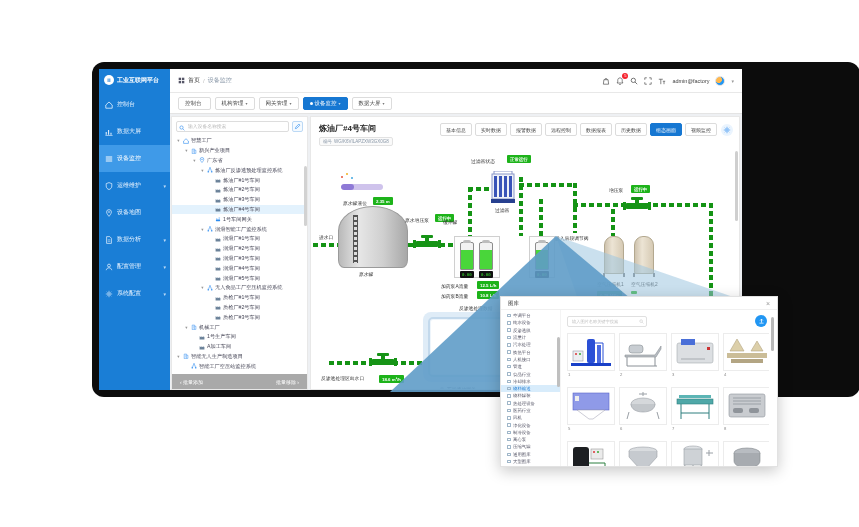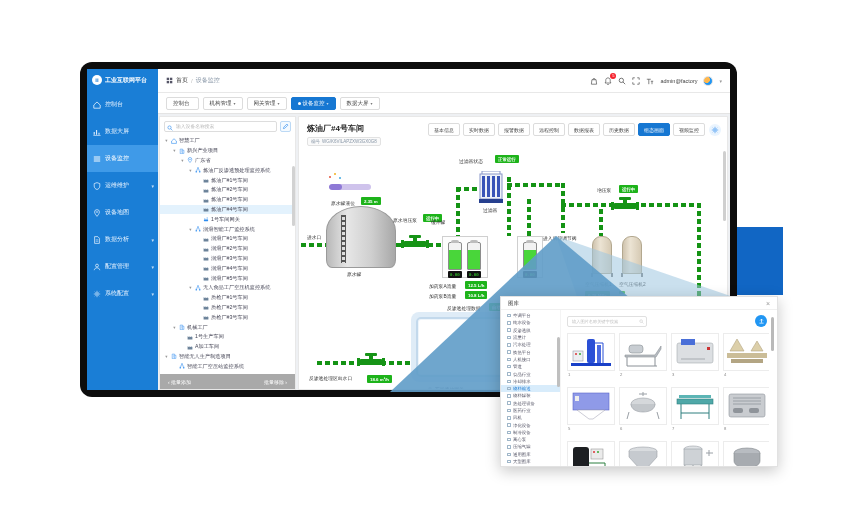--- a/index.html
+++ b/index.html
@@ -1,20 +1,20 @@
 <!DOCTYPE html>
 <html><head>
 <meta charset="utf-8">
 <style>
   * { margin:0; padding:0; box-sizing:border-box; }
   html,body { width:859px; height:527px; background:#fff; font-family:"Liberation Sans",sans-serif; overflow:hidden; }
   #stage { position:relative; width:859px; height:527px; background:#fff; }
 
   
-  #bezel { position:absolute; left:80px; top:62px; width:657px; height:335px; background:#0c0c0c; border-radius:12px; z-index:1; }
+  #bezel { position:absolute; left:92px; top:62px; width:768px; height:335px; background:#0c0c0c; border-radius:12px; z-index:1; }
   #blue-square { position:absolute; left:737px; top:227px; width:46px; height:68px; background:#1166c4; z-index:0; }
 
   
   #app { position:absolute; left:7px; top:7px; width:643px; height:321px; background:#eef0f3; overflow:hidden; font-size:6px; }
 
   
   #sidebar { position:absolute; left:0; top:0; width:71px; height:321px; background:#1a7ed6; color:#fff; z-index:2; }
   .logo-row { display:flex; align-items:center; gap:3px; padding:6px 5px; }
   .logo-circle { width:10px; height:10px; border-radius:50%; background:#fff; color:#1a7ed6; font-size:6px; font-weight:bold; display:flex; align-items:center; justify-content:center; }
   .logo-text { font-size:6px; font-weight:bold; white-space:nowrap; }

